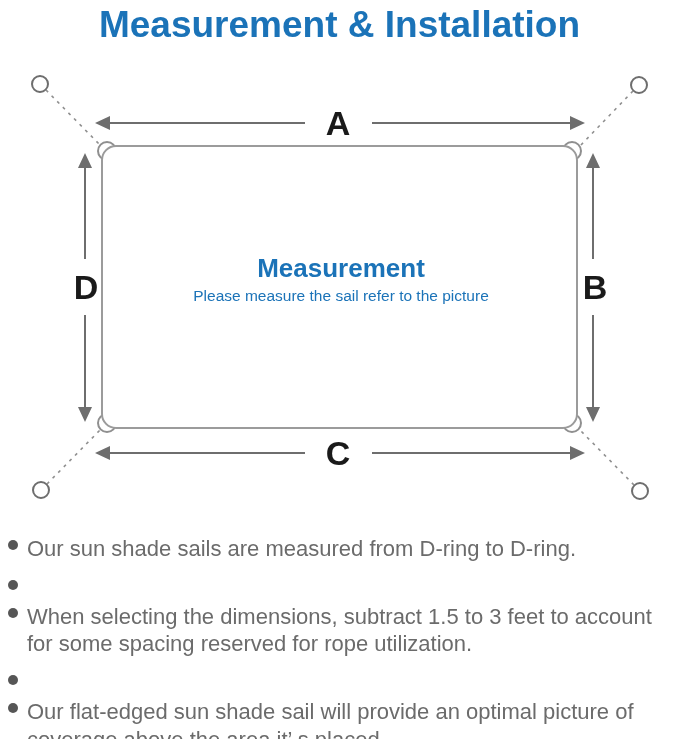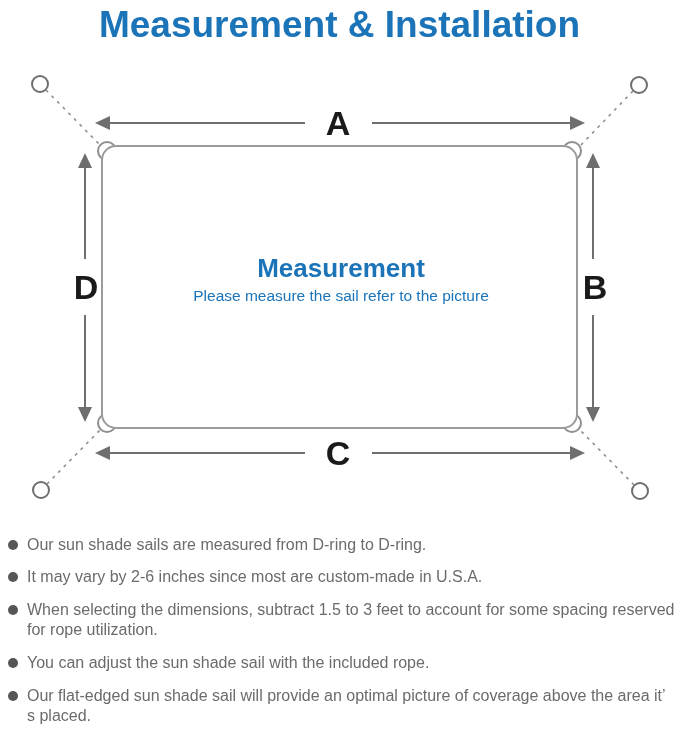--- a/index.html
+++ b/index.html
@@ -45,21 +45,21 @@
     list-style: none;
     margin: 19px 0 0 0;
     padding: 0 2px 0 8px;
   }
   .notes li {
     display: flex;
     align-items: flex-start;
     gap: 9px;
     margin-bottom: 13px;
     color: #6b6b6b;
-    font-size: 16px;
+    font-size: 22px;
     line-height: 1.24;
   }
   .bullet-dot {
     flex: 0 0 10px;
     width: 10px; height: 10px;
     margin-top: 5px;
     border-radius: 50%;
     background: #565656;
   }
 </style>
@@ -113,27 +113,25 @@
   <text class="center-subheading" x="341" y="240" text-anchor="middle">Please measure the sail refer to the picture</text>
 </svg>
 
 <ul class="notes">
   <li>
     <span class="bullet-dot"></span>
     <span>Our sun shade sails are measured from D-ring to D-ring.</span>
   </li>
   <li>
     <span class="bullet-dot"></span>
-    <span>It may vary by 2-6 inches since most are custom-made in U.S.A.</span>
   </li>
   <li>
     <span class="bullet-dot"></span>
     <span>When selecting the dimensions, subtract 1.5 to 3 feet to account for some spacing reserved for rope utilization.</span>
   </li>
   <li>
     <span class="bullet-dot"></span>
-    <span>You can adjust the sun shade sail with the included rope.</span>
   </li>
   <li>
     <span class="bullet-dot"></span>
     <span>Our flat-edged sun shade sail will provide an optimal picture of coverage above the area it’ s placed.</span>
   </li>
 </ul>
 
 </body></html>

